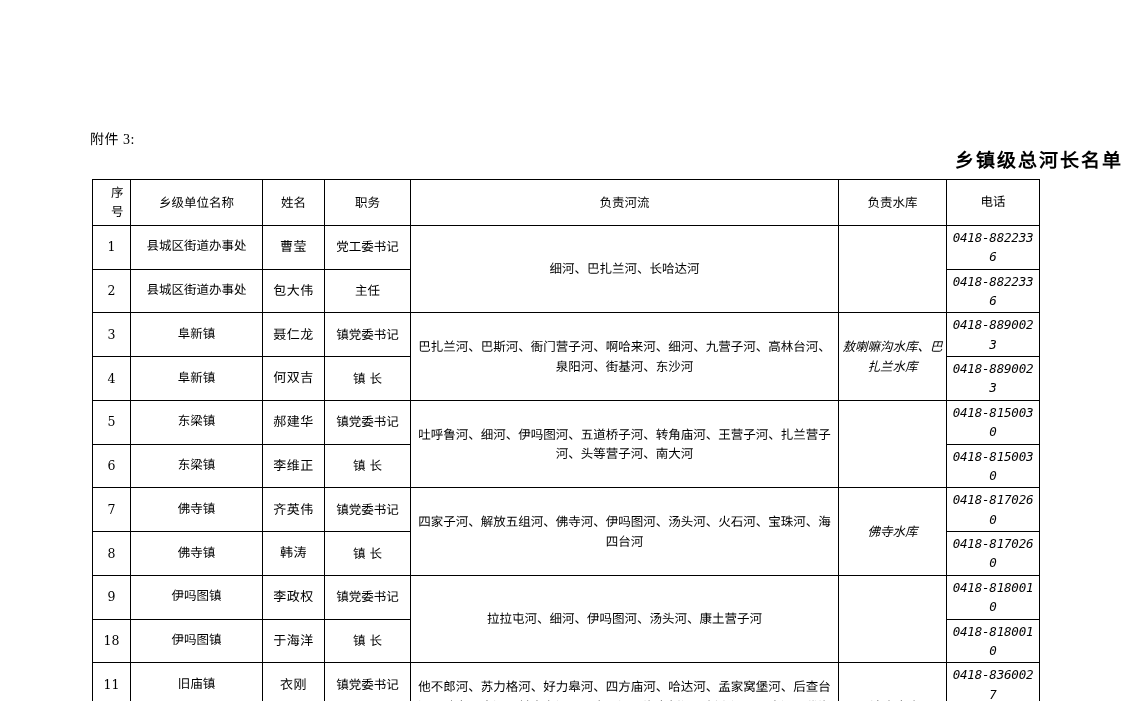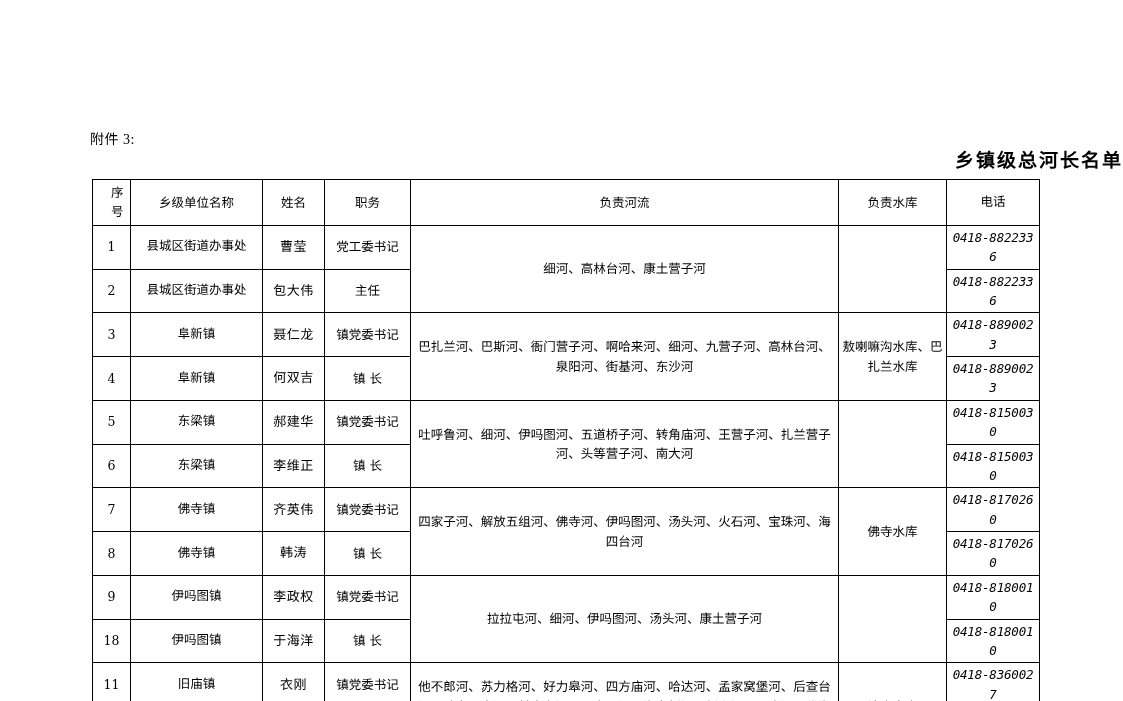--- a/index.html
+++ b/index.html
@@ -75,21 +75,21 @@
   col.c-title   { width: 86px; }
   col.c-rivers  { width: 428px; }
   col.c-res     { width: 108px; }
   col.c-phone   { width: 93px; }
 
   td.idx, th.idx      { font-size: 12.5px; }
   td.unit             { font-size: 12.5px; font-family: Liberation Serif, serif; }
   td.name             { font-size: 13px; letter-spacing: 0.5px; }
   td.role             { font-size: 12.5px; }
   td.rivers           { font-size: 12.5px; text-align: center; padding-left: 6px; padding-right: 6px; }
-  td.reservoir        { font-size: 12.5px; }
+  td.reservoir        { font-size: 12.5px; font-style: italic; }
   td.phone            { font-size: 12.5px; font-family: "DejaVu Sans Mono", "Liberation Mono", monospace; letter-spacing: -0.2px; font-style: italic; }
   th.phone-h          { font-family: Liberation Serif, serif; }
   td.empty            { }
   tr.body-row         { height: 22px; }
 </style>
 </head>
 <body>
 
 <div class="page">
 
@@ -118,21 +118,21 @@
           <th class="res-h">负责水库</th>
           <th class="phone-h">电话</th>
         </tr>
       </thead>
       <tbody id="roster-body">
           <tr class="body-row">
             <td class="idx">1</td>
             <td class="unit">县城区街道办事处</td>
             <td class="name">曹莹</td>
             <td class="role">党工委书记</td>
-            <td class="rivers" rowspan="2">细河、高林台河、康土营子河</td>
+            <td class="rivers" rowspan="2">细河、巴扎兰河、长哈达河</td>
             <td class="reservoir empty" rowspan="2"></td>
             <td class="phone">0418-8822336</td>
           </tr>
           <tr class="body-row">
             <td class="idx">2</td>
             <td class="unit">县城区街道办事处</td>
             <td class="name">包大伟</td>
             <td class="role">主任</td>
             <td class="phone">0418-8822336</td>
           </tr>

